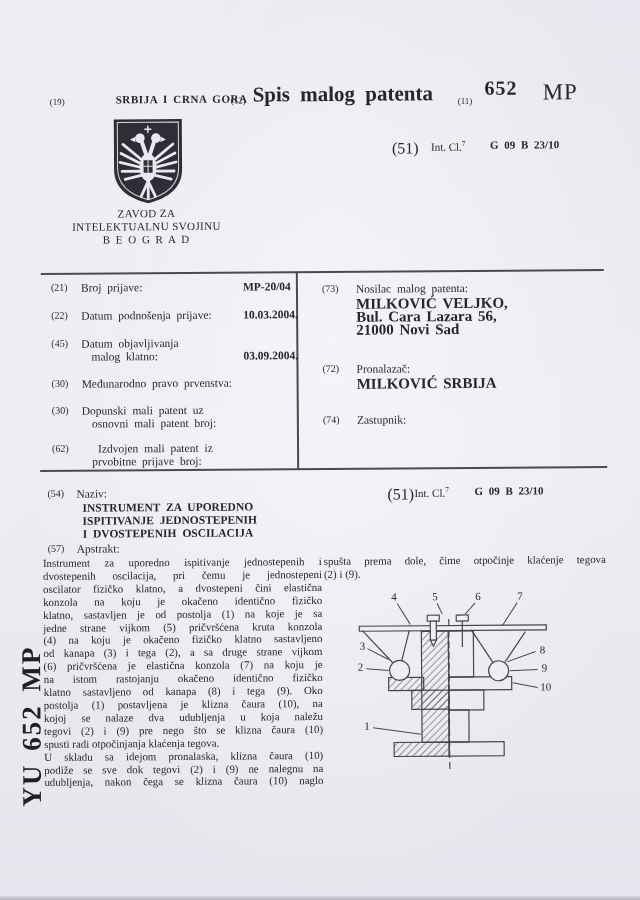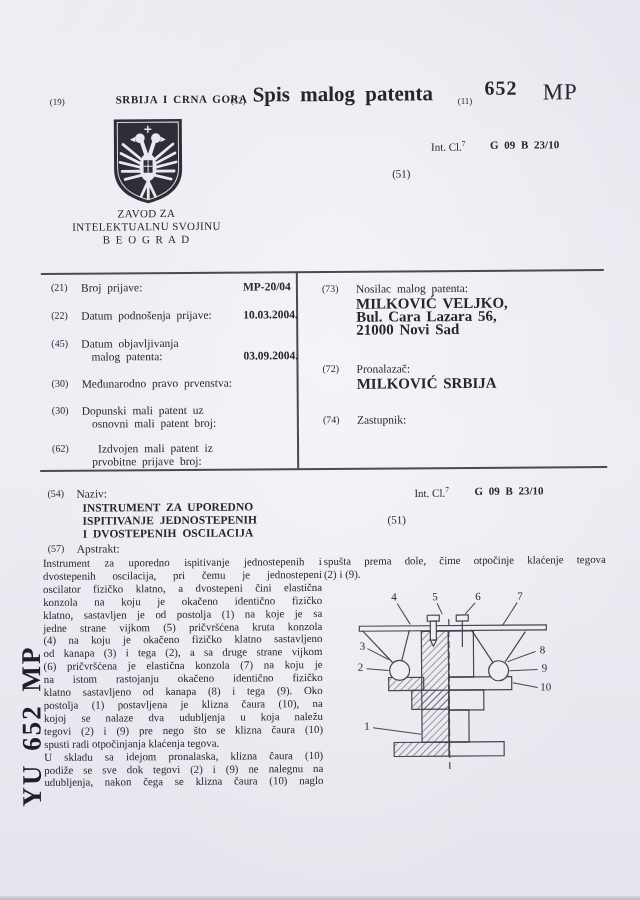--- a/index.html
+++ b/index.html
@@ -15,21 +15,21 @@
   .abs{position:absolute;white-space:nowrap;}
   .n{font-size:10px;}
   .lb{font-size:11.5px;word-spacing:3px;}
   .vl{font-size:11.5px;font-weight:bold;word-spacing:1px;}
   .bname{font-size:15px;font-weight:bold;word-spacing:2px;}
   .hdr-small{font-size:9px;}
   .country{font-size:11px;font-weight:bold;letter-spacing:.6px;word-spacing:2px;margin-left:40px;}
   .kind{font-size:21px;font-weight:bold;word-spacing:5px;}
   .patnum{font-size:20px;font-weight:bold;letter-spacing:1px;}
   .patsuf{font-size:23px;letter-spacing:1px;}
-  .icl-n{font-size:11px;margin-top:28px;}
+  .icl-n{font-size:16px;}
   .icl-l{font-size:11px;}
   .icl-l sup{font-size:7.5px;}
   .icl-v{font-size:11px;font-weight:bold;word-spacing:3px;}
   .office{width:200px;text-align:center;font-size:11px;line-height:13.2px;letter-spacing:.4px;}
   .rule{position:absolute;background:#4a4a55;}
   .title-lines{font-size:11.5px;font-weight:bold;line-height:13px;word-spacing:3px;white-space:nowrap;}
   .abstract-col{position:absolute;font-size:10.9px;line-height:12.9px;}
   .abstract-col .ln{text-align:justify;text-align-last:justify;}
   .abstract-col .ln.plain{text-align:justify;text-align-last:left;}
   .side-label{
@@ -108,21 +108,21 @@
     <span class="abs n" style="left:52px;top:280px">(21)</span>
     <span class="abs lb" style="left:82px;top:280px">Broj prijave:</span>
     <span class="abs vl" style="left:244px;top:280px">MP-20/04</span>
 
     <span class="abs n" style="left:52px;top:308px">(22)</span>
     <span class="abs lb" style="left:82px;top:308px">Datum podnošenja prijave:</span>
     <span class="abs vl" style="left:244px;top:308px">10.03.2004.</span>
 
     <span class="abs n" style="left:52px;top:336px">(45)</span>
     <span class="abs lb" style="left:82px;top:336px">Datum objavljivanja</span>
-    <span class="abs lb" style="left:92px;top:349px">malog patenta:</span>
+    <span class="abs lb" style="left:92px;top:349px">malog klatno:</span>
     <span class="abs vl" style="left:244px;top:349px">03.09.2004.</span>
 
     <span class="abs n" style="left:52px;top:376px">(30)</span>
     <span class="abs lb" style="left:82px;top:376px">Međunarodno pravo prvenstva:</span>
 
     <span class="abs n" style="left:52px;top:403px">(30)</span>
     <span class="abs lb" style="left:82px;top:403px">Dopunski mali patent uz</span>
     <span class="abs lb" style="left:92px;top:416px">osnovni mali patent broj:</span>
 
     <span class="abs n" style="left:52px;top:441px">(62)</span>

